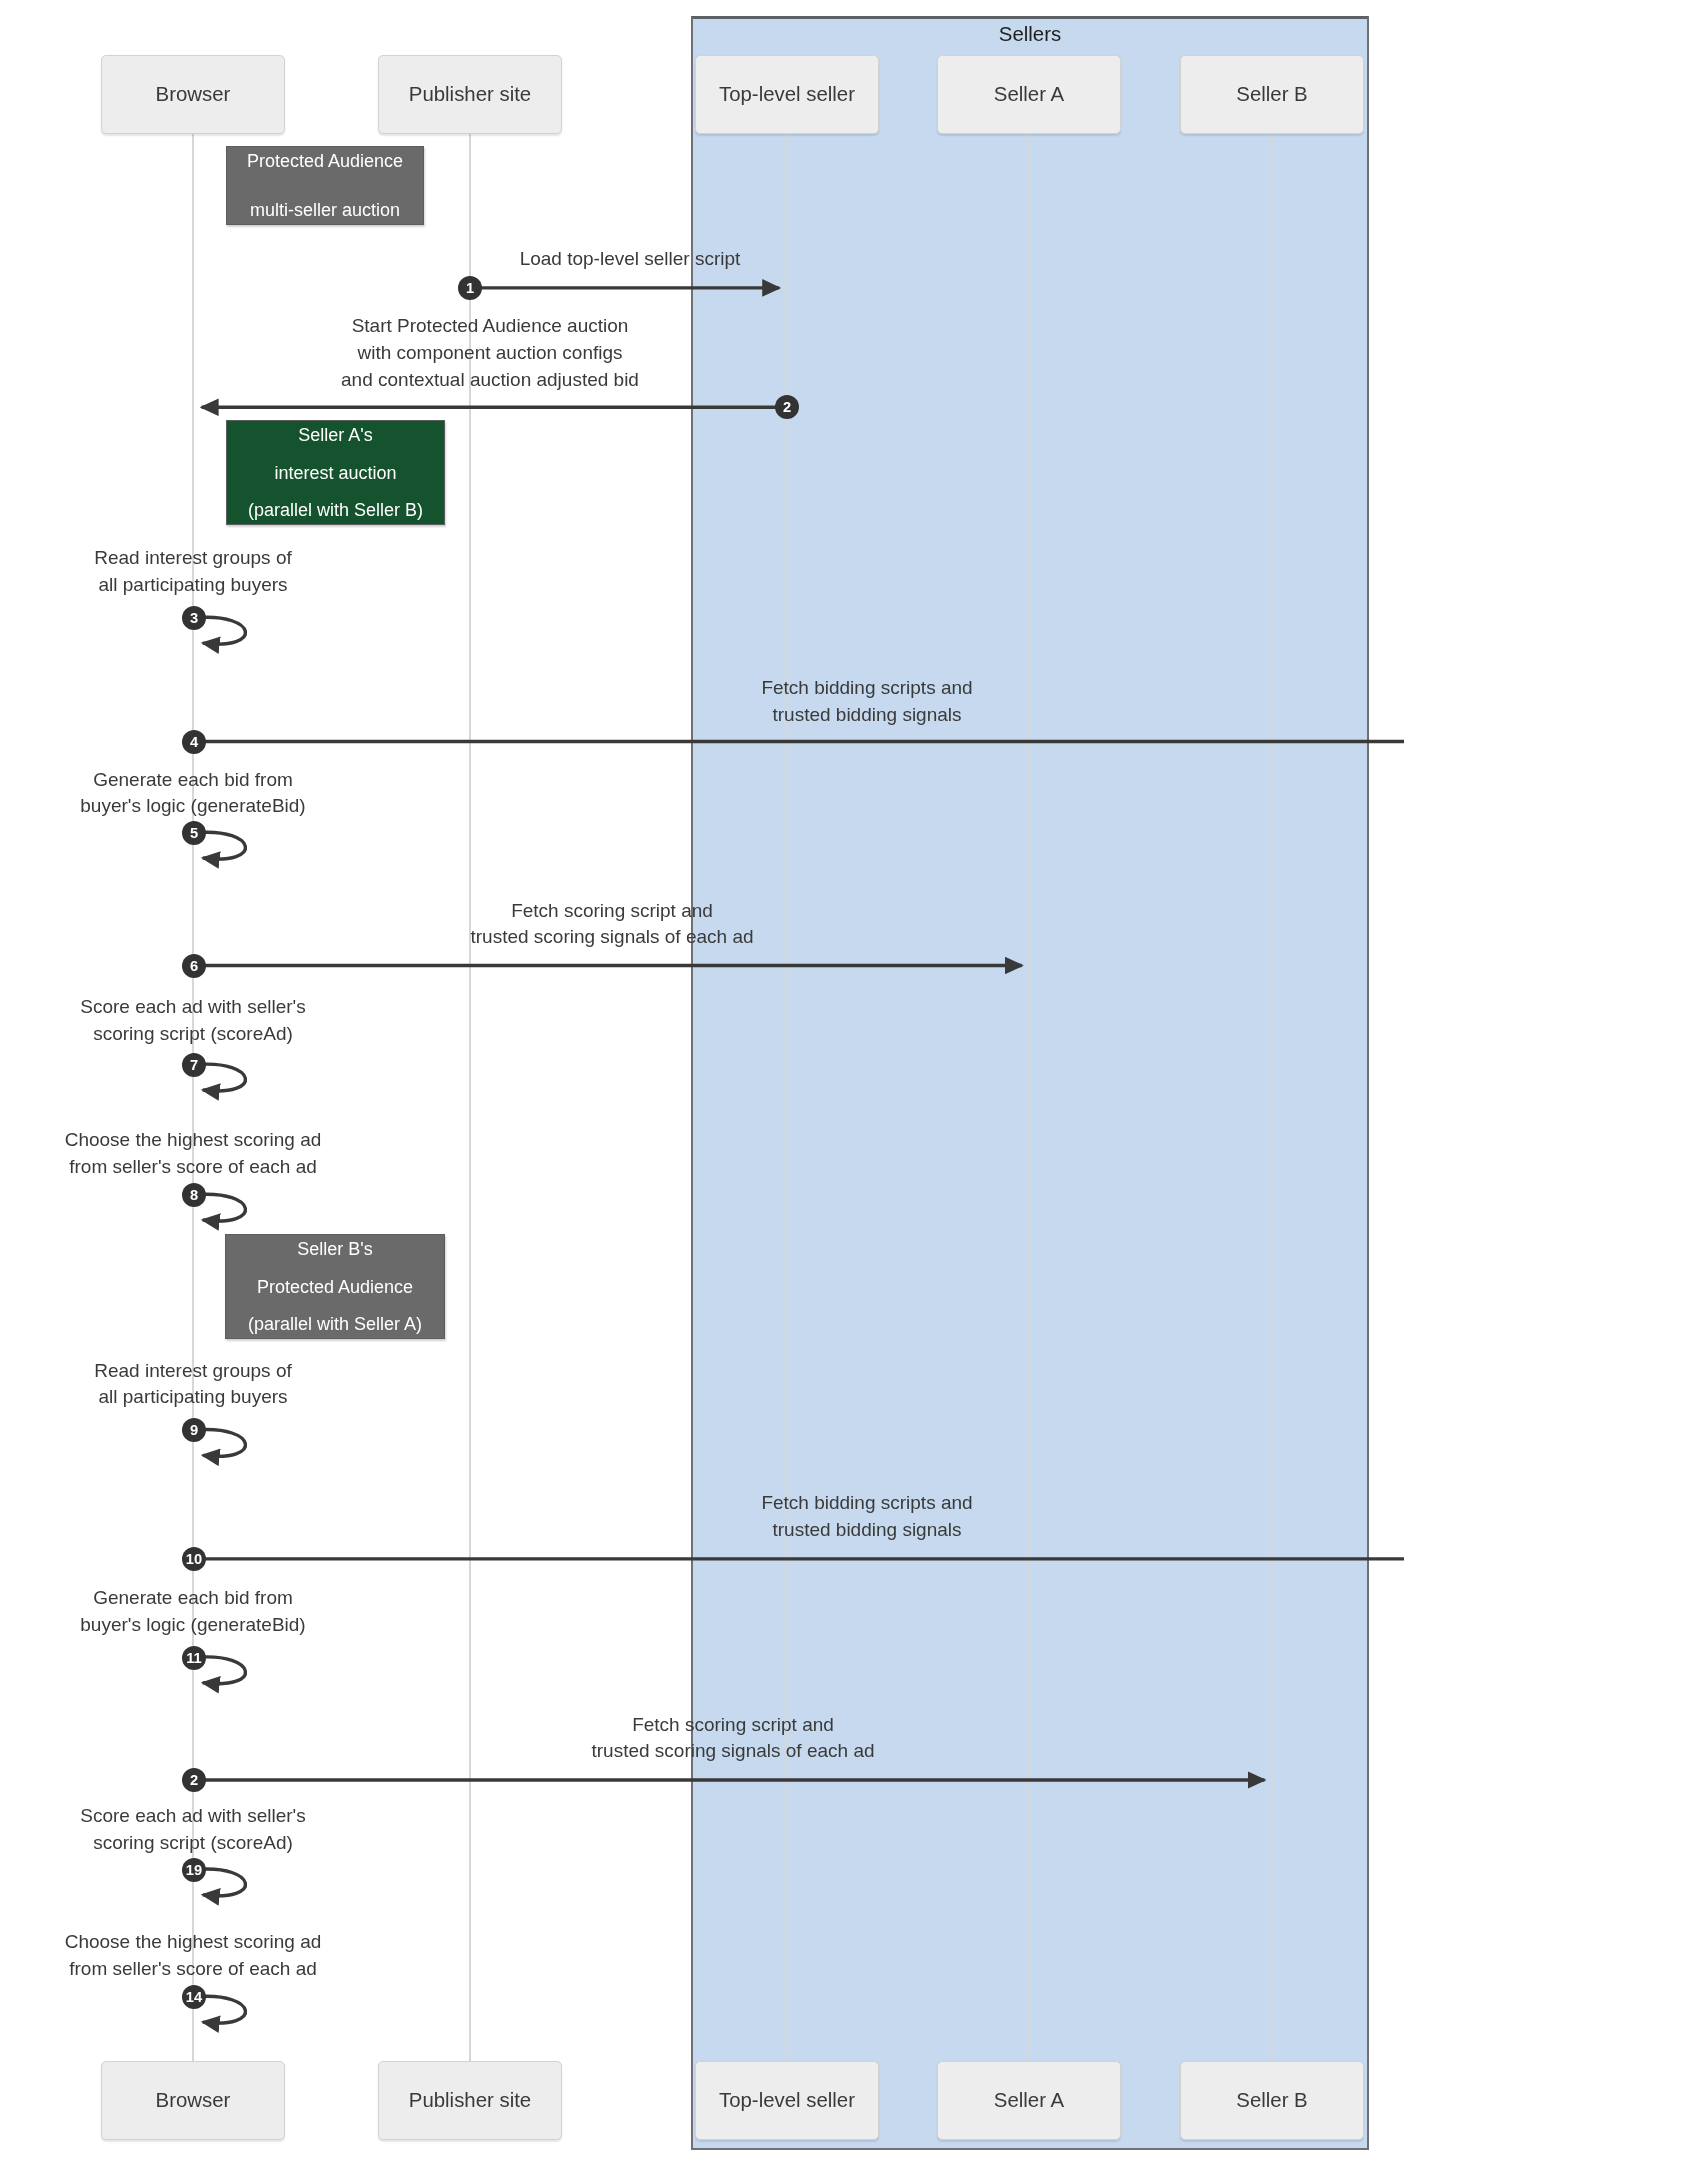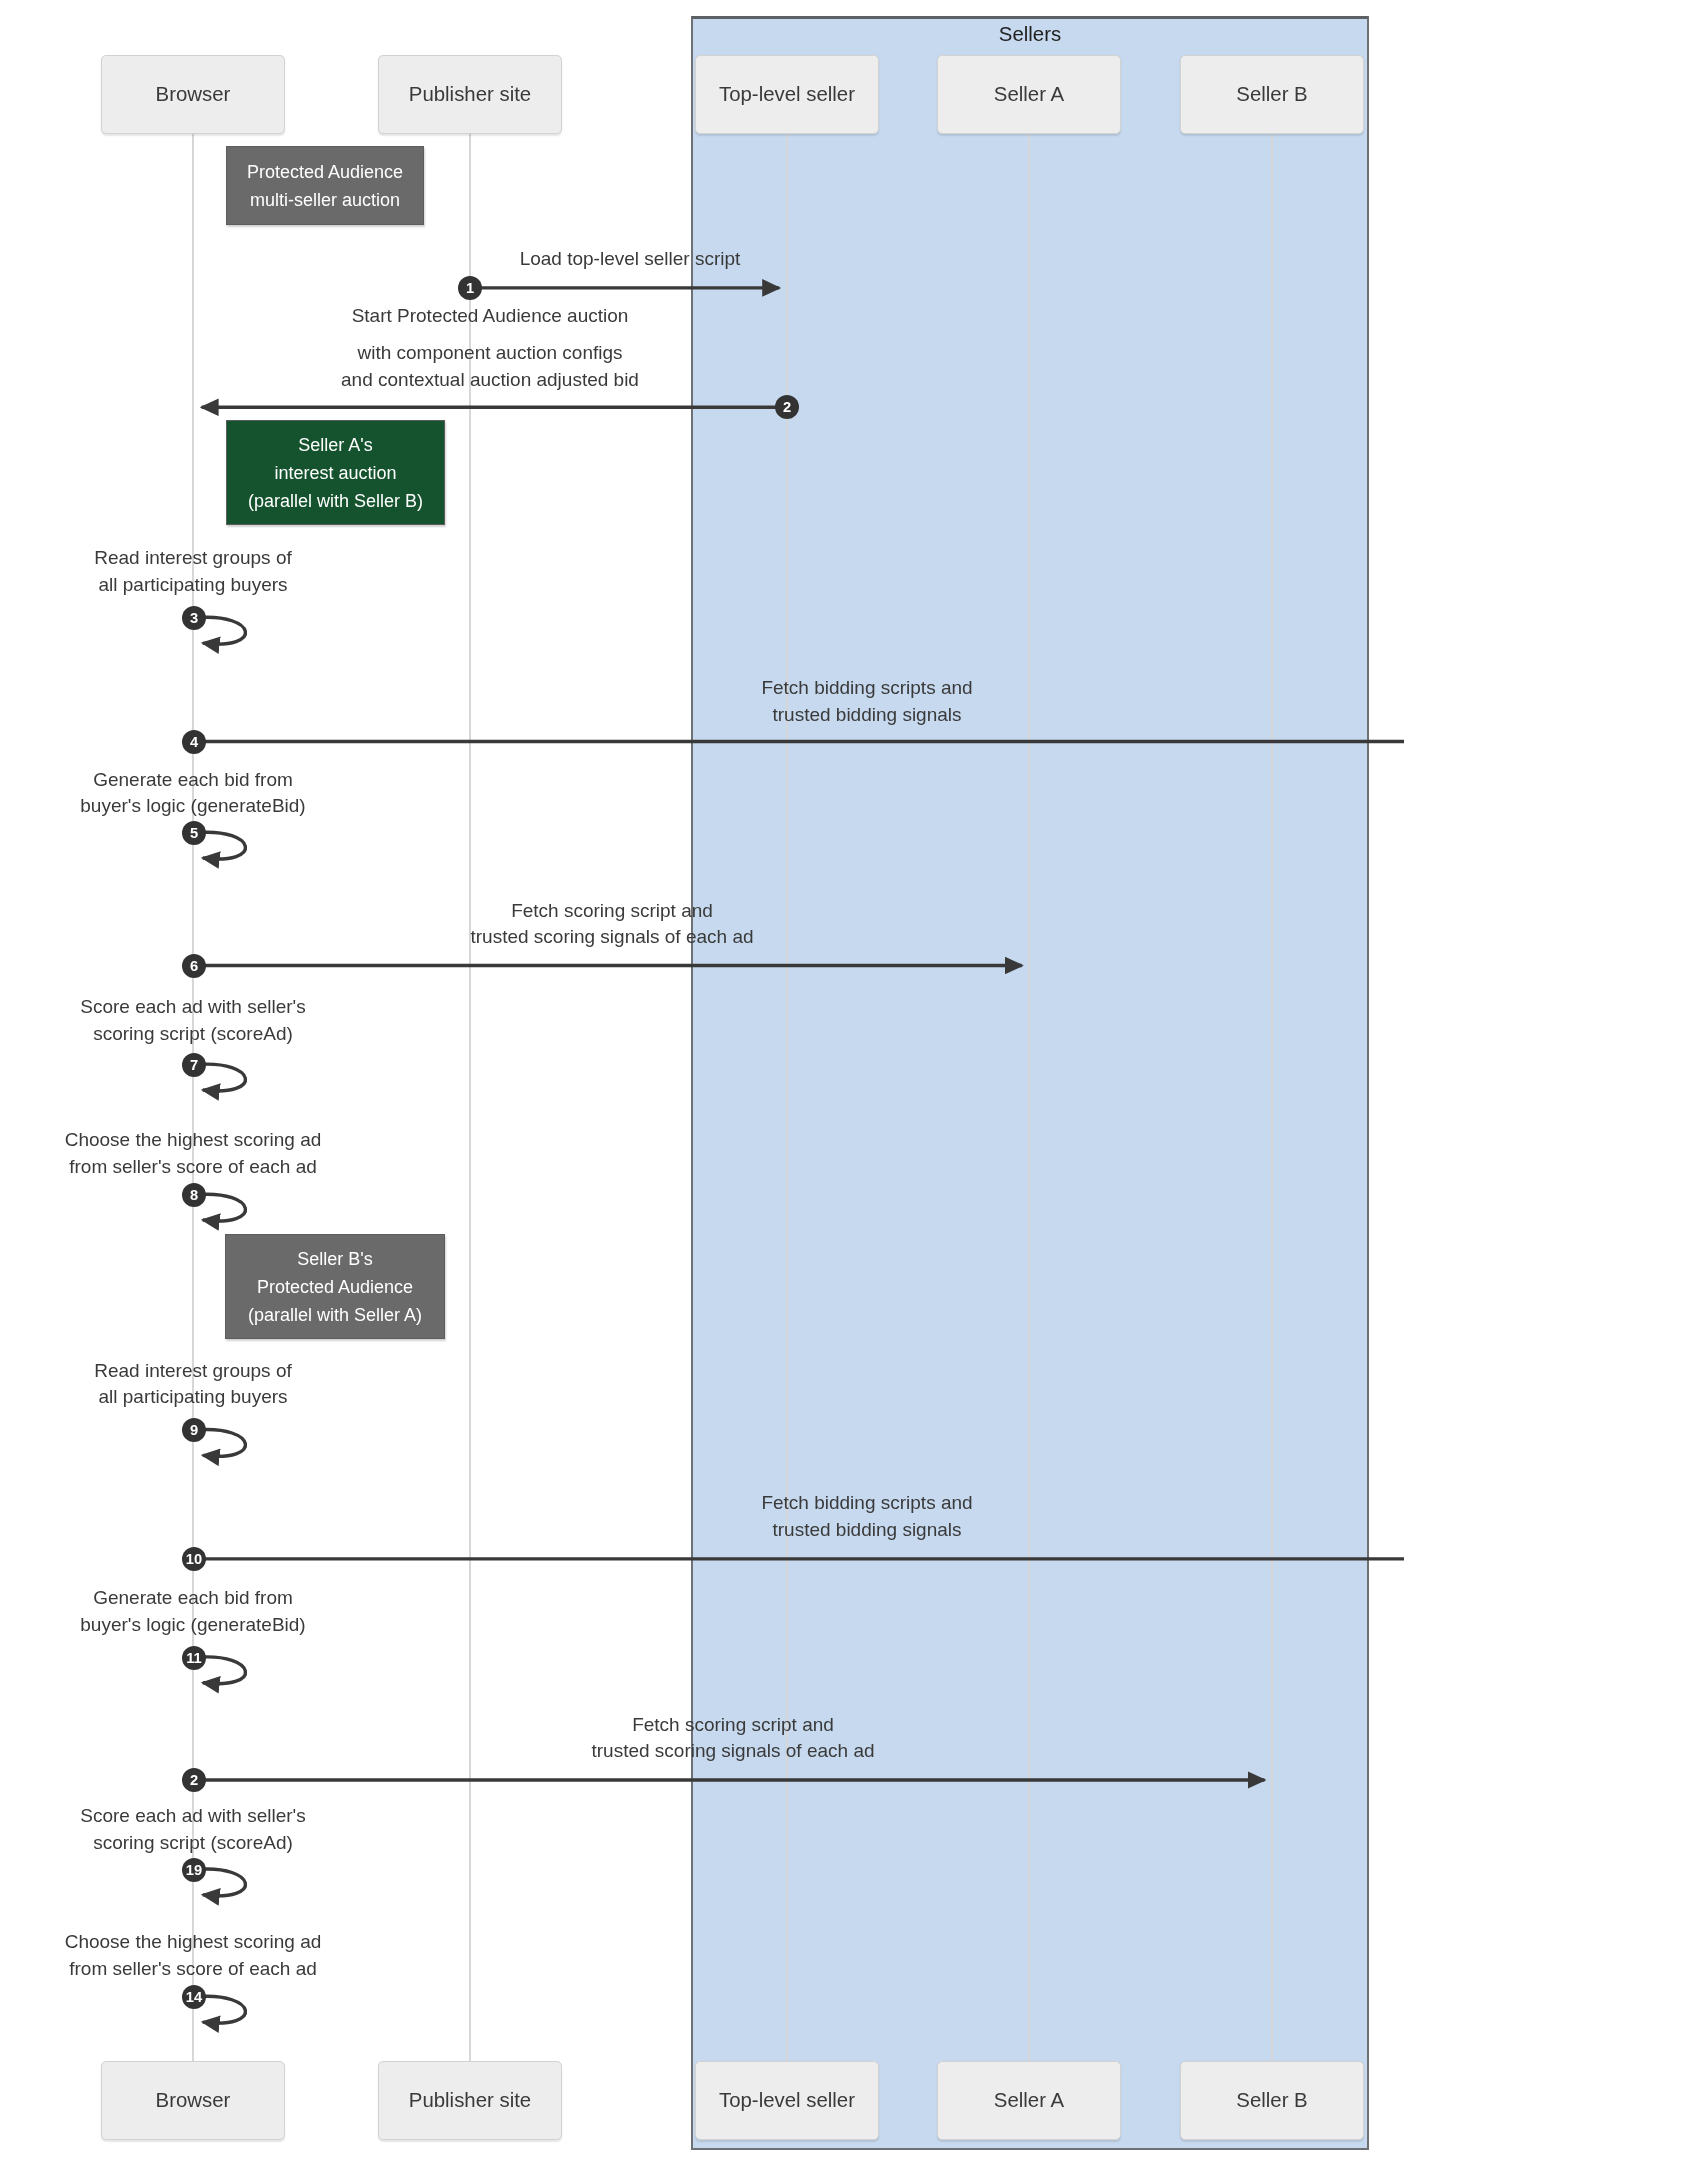--- a/index.html
+++ b/index.html
@@ -6,21 +6,21 @@
   body{width:1702px;height:2172px;font-family:"Liberation Sans","DejaVu Sans",sans-serif;}
   #stage{position:relative;width:1404px;height:2172px;background:#ffffff;overflow:hidden;}
   #stage *{box-sizing:border-box;}
   .group-rect{position:absolute;border:2.3px solid #6d7074;border-top:3.4px solid #5d6064;}
   .group-label{position:absolute;transform:translate(-50%,-50%);font-size:20.4px;color:#1f1f1f;white-space:nowrap;}
   .lifeline{position:absolute;width:2.3px;}
   .actor-box{position:absolute;background:#ededed;border:1.1px solid #d2d2d2;border-radius:5.1px;
              display:flex;align-items:center;justify-content:center;box-shadow:0 1.7px 1.7px rgba(0,0,0,0.10);}
   .actor-label{font-size:20.4px;color:#3a3a3a;white-space:nowrap;}
   .note-box{position:absolute;background:#6a6a6a;border:1.1px solid #5d5d5d;display:flex;flex-direction:column;
-            align-items:center;justify-content:center;box-shadow:1.1px 1.7px 1.7px rgba(0,0,0,0.18);}
+            align-items:center;justify-content:space-between;box-shadow:1.1px 1.7px 1.7px rgba(0,0,0,0.18);}
   .note-line{color:#ffffff;font-size:18px;line-height:28px;white-space:nowrap;text-align:center;}
   .msg-line{position:absolute;transform:translate(-50%,-50%);font-size:19px;color:#3a3a3a;white-space:nowrap;}
   .msg-badge{position:absolute;width:24px;height:24px;border-radius:50%;background:#333333;color:#ffffff;
              font-size:14.7px;font-weight:bold;display:flex;align-items:center;justify-content:center;}
   svg{position:absolute;left:0;top:0;}
 </style>
 </head>
 <body>
 
 <div id="stage">
@@ -100,21 +100,21 @@
       <div class="actor-label">Seller B</div>
     </div>
     <div class="actor-box" style="position: absolute; left: 1448px; top: 55px; width: 184px; height: 79px;">
       <div class="actor-label">Buyers</div>
     </div>
     <div class="actor-box" style="position: absolute; left: 1448px; top: 2061px; width: 184px; height: 79px;">
       <div class="actor-label">Buyers</div>
     </div>
     <div class="msg-line" style="position: absolute; left: 630px; top: 259px;">Load top-level seller script</div>
     <div class="msg-badge" style="position: absolute; left: 458px; top: 276px;">1</div>
-    <div class="msg-line" style="position: absolute; left: 490px; top: 316px;">Start Protected Audience auction</div>
+    <div class="msg-line" style="position: absolute; left: 490px; top: 326px;">Start Protected Audience auction</div>
     <div class="msg-line" style="position: absolute; left: 490px; top: 353px;">with component auction configs</div>
     <div class="msg-line" style="position: absolute; left: 490px; top: 380px;">and contextual auction adjusted bid</div>
     <div class="msg-badge" style="position: absolute; left: 775px; top: 395px;">2</div>
     <div class="msg-line" style="position: absolute; left: 193px; top: 558px;">Read interest groups of</div>
     <div class="msg-line" style="position: absolute; left: 193px; top: 585px;">all participating buyers</div>
     <div class="msg-badge" style="position: absolute; left: 182px; top: 606px;">3</div>
     <div class="msg-line" style="position: absolute; left: 867px; top: 688px;">Fetch bidding scripts and</div>
     <div class="msg-line" style="position: absolute; left: 867px; top: 715px;">trusted bidding signals</div>
     <div class="msg-badge" style="position: absolute; left: 182px; top: 730px;">4</div>
     <div class="msg-line" style="position: absolute; left: 193px; top: 780px;">Generate each bid from</div>

